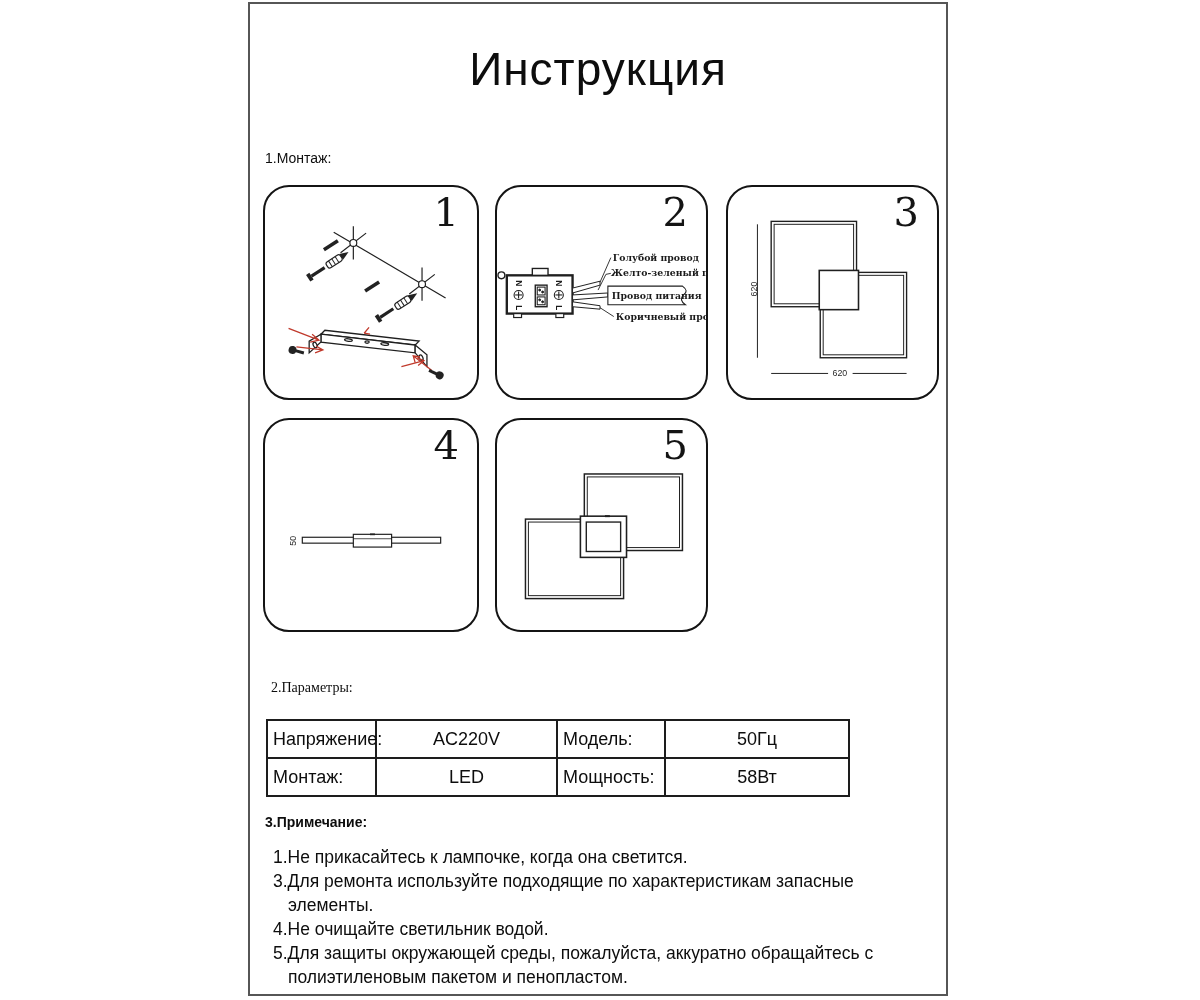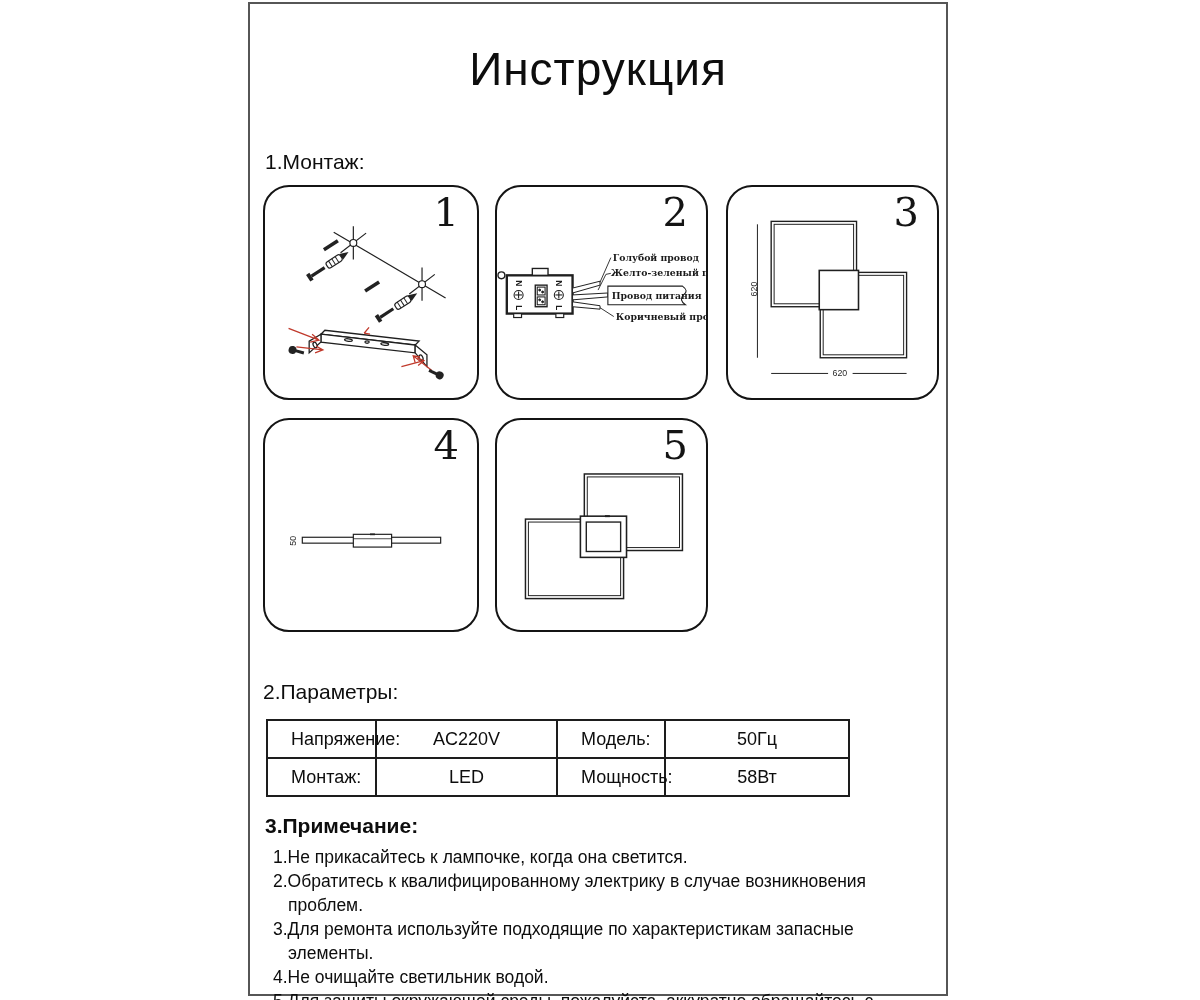--- a/index.html
+++ b/index.html
@@ -3,39 +3,39 @@
 <meta charset="utf-8">
 <style>
   html,body{margin:0;padding:0;background:#fff;}
   .canvas{position:relative;width:1200px;height:1000px;background:#fff;overflow:hidden;
           font-family:"Liberation Sans",sans-serif;color:#111;}
   .page{position:absolute;left:248px;top:2px;width:700px;height:994px;background:#fff;
         border:2px solid #565656;box-sizing:border-box;}
   .title{position:absolute;left:0;top:38px;width:100%;text-align:center;
          font-size:46px;letter-spacing:1px;color:#0d0d0d;}
   .model{position:absolute;left:0;top:90px;width:100%;text-align:center;font-size:27px;color:#0d0d0d;}
-  .sec{position:absolute;font-size:21px;color:#0d0d0d;}
+  .sec{position:absolute;font-size:14px;color:#0d0d0d;}
   #sec1{left:15px;top:146px;}
-  #sec2{left:13px;top:676px;}
+  #sec2{left:21px;top:676px;font-family:Liberation Serif, serif;}
   #sec3{left:15px;top:810px;font-weight:bold;}
   .panel{position:absolute;border:2px solid #141414;border-radius:26px;background:#fff;box-sizing:border-box;}
   #p1{left:13px;top:181px;width:216px;height:215px;}
   #p2{left:245px;top:181px;width:213px;height:215px;}
   #p3{left:476px;top:181px;width:213px;height:215px;}
   #p4{left:13px;top:414px;width:216px;height:214px;}
   #p5{left:245px;top:414px;width:213px;height:214px;}
   .panel svg{position:absolute;left:0;top:0;width:100%;height:100%;}
   .pnum{position:absolute;top:2px;right:18px;font-family:"DejaVu Serif",serif;font-size:40px;color:#141414;}
   .slabel{font-family:"DejaVu Serif",serif;font-size:9.5px;font-weight:bold;fill:#1a1a1a;}
   .term{font-family:"Liberation Sans",sans-serif;font-size:8.5px;font-weight:bold;fill:#1a1a1a;}
   .dim{font-family:"Liberation Sans",sans-serif;font-size:9px;fill:#2a2a2a;}
   table.params{position:absolute;left:16px;top:715px;width:582px;border-collapse:collapse;
                table-layout:fixed;font-size:18px;color:#0d0d0d;}
   table.params td{border:2px solid #1d1d1d;height:34px;vertical-align:middle;background:#fff;}
-  table.params td.lbl{text-align:left;padding-left:23px;}
+  table.params td.lbl{text-align:left;padding-left:5px;}
   table.params td.val{text-align:center;margin-left:29px;}
   .notes{position:absolute;left:23px;top:841px;width:658px;font-size:17.5px;line-height:24px;color:#0d0d0d;}
   .note{padding-left:15px;text-indent:-15px;}
 </style>
 </head>
 <body>
 
 <div class="canvas">
   <div class="page">
 
@@ -245,20 +245,19 @@
         <td class="lbl">Мощность:</td>
         <td class="val">58Вт</td>
       </tr>
     </tbody>
       </table>
 
     <div class="sec" id="sec3">3.Примечание:</div>
 
     <div class="notes">
       <div class="note">1.Не прикасайтесь к лампочке, когда она светится.</div>
-      <div class="note">2.Обратитесь к квалифицированному электрику в случае возникновения проблем.</div>
       <div class="note">3.Для ремонта используйте подходящие по характеристикам запасные элементы.</div>
       <div class="note">4.Не очищайте светильник водой.</div>
       <div class="note">5.Для защиты окружающей среды, пожалуйста, аккуратно обращайтесь с полиэтиленовым пакетом и пенопластом.</div>
     </div>
 
   </div>
 </div>
 
 </body></html>

